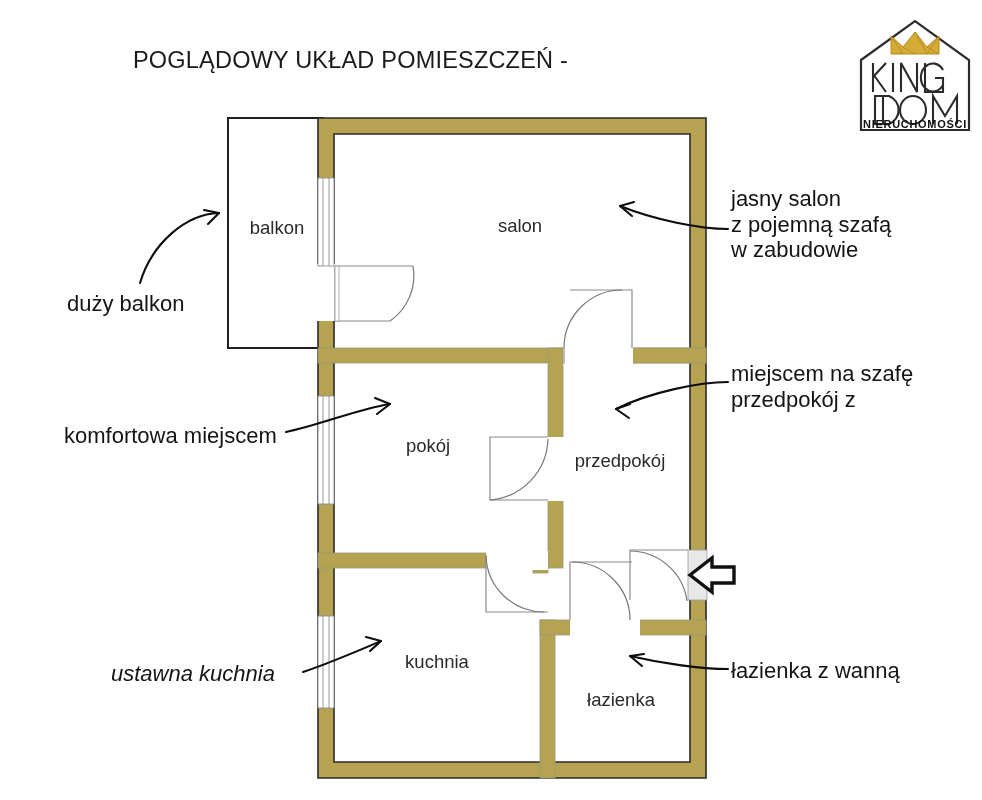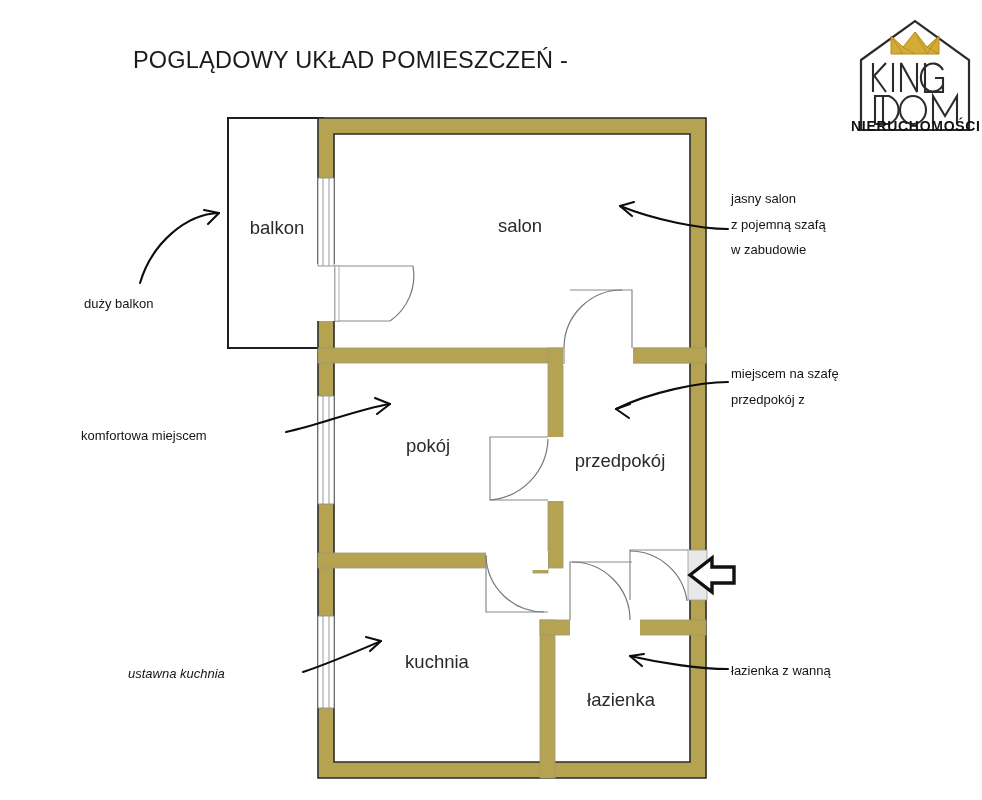--- a/index.html
+++ b/index.html
@@ -38,46 +38,46 @@
     top: 16px;
     width: 120px;
     height: 120px;
   }
   #logo-caption {
     position: absolute;
     left: 851px;
     top: 118px;
     width: 128px;
     text-align: center;
-    font-size: 14px;
+    font-size: 11px;
     font-weight: bold;
     letter-spacing: 0.7px;
     color: #111111;
   }
 
   
   #plan-wrap {
     position: absolute;
     left: 0;
     top: 0;
     width: 808px;
     height: 800px;
   }
   svg { display: block; }
 
   
   .note {
     position: absolute;
-    font-size: 13px;
+    font-size: 22px;
     line-height: 25.5px;
     color: #141414;
     white-space: nowrap;
   }
   .note-right { text-align: left; }
-  .note-left  { text-align: center; margin-left: 17px; }
+  .note-left  { text-align: center; }
 
   #note-balkon     { left: 67px;  top: 291px; }
   #note-sypialnia  { left: 64px;  top: 423px; }
   #note-kuchnia    { left: 111px; top: 661px; font-style: italic; }
   #note-salon      { left: 731px; top: 186px; }
   #note-przedpokoj { left: 731px; top: 361px; }
   #note-lazienka   { left: 731px; top: 658px; }
 
   
   .room-label {

